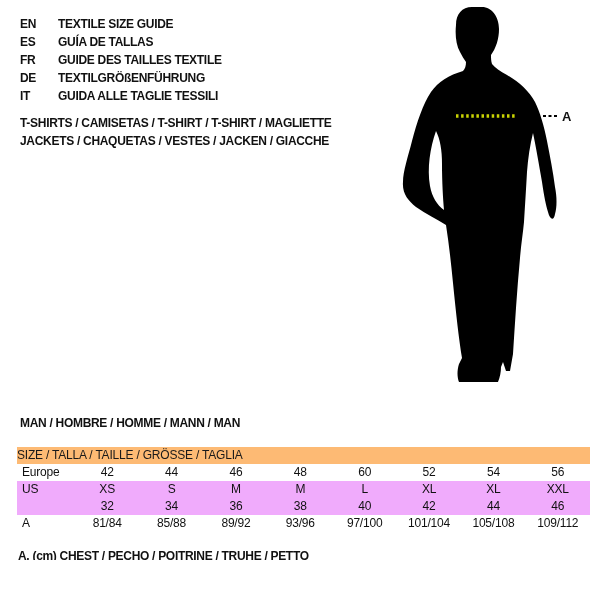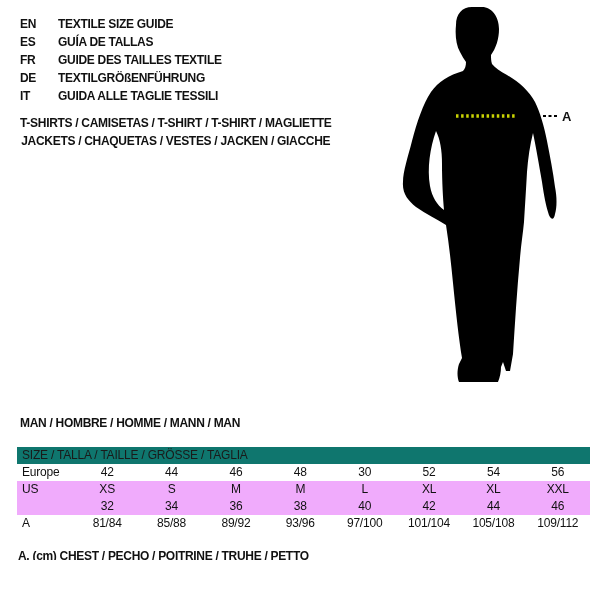--- a/index.html
+++ b/index.html
@@ -6,28 +6,28 @@
   .canvas{
     position:relative;width:600px;height:560px;background:#ffffff;overflow:hidden;
     font-family:"Liberation Sans","DejaVu Sans",sans-serif;color:#111;
     letter-spacing:-0.3px;
   }
   
   .lang-block{position:absolute;left:20px;top:15px;}
   .lang-row{display:flex;height:18px;line-height:18px;font-size:12px;font-weight:bold;}
   .lang-code{width:38px;}
   
-  .categories{position:absolute;left:20px;top:114px;font-size:12px;font-weight:bold;line-height:18px;text-align:center;}
+  .categories{position:absolute;left:20px;top:114px;font-size:12px;font-weight:bold;line-height:18px;}
   
   .figure-svg{position:absolute;left:395px;top:0px;width:205px;height:400px;}
   
   .section-title{position:absolute;left:20px;top:416px;font-size:12px;font-weight:bold;line-height:14px;}
   
   .size-table{position:absolute;left:17px;top:447px;width:573px;font-size:12px;font-weight:normal;letter-spacing:-0.2px;}
-  .st-header{height:17px;line-height:17px;background:#0f766e;padding-left:5px;box-sizing:border-box;color:#1a1a1a;}
+  .st-header{height:17px;line-height:17px;background:#fdba74;box-sizing:border-box;color:#1a1a1a;}
   .st-row{display:flex;height:17px;line-height:17px;}
   .st-row.stripe{background:#f0abfc;}
   .st-label{width:58px;padding-left:5px;box-sizing:border-box;}
   .st-cell{width:64.4px;text-align:center;}
   
   .footnote{position:absolute;left:18px;top:549px;font-size:12px;font-weight:bold;line-height:14px;}
 </style>
 </head>
 <body>
 
@@ -114,21 +114,21 @@
 
   <div class="size-table">
     <div class="st-header">SIZE / TALLA / TAILLE / GRÖSSE / TAGLIA</div>
 
     <div class="st-row">
       <span class="st-label">Europe</span>
       <span class="st-cell">42</span>
       <span class="st-cell">44</span>
       <span class="st-cell">46</span>
       <span class="st-cell">48</span>
-      <span class="st-cell">30</span>
+      <span class="st-cell">60</span>
       <span class="st-cell">52</span>
       <span class="st-cell">54</span>
       <span class="st-cell">56</span>
     </div>
 
     <div class="st-row stripe">
       <span class="st-label">US</span>
       <span class="st-cell">XS</span>
       <span class="st-cell">S</span>
       <span class="st-cell">M</span>

